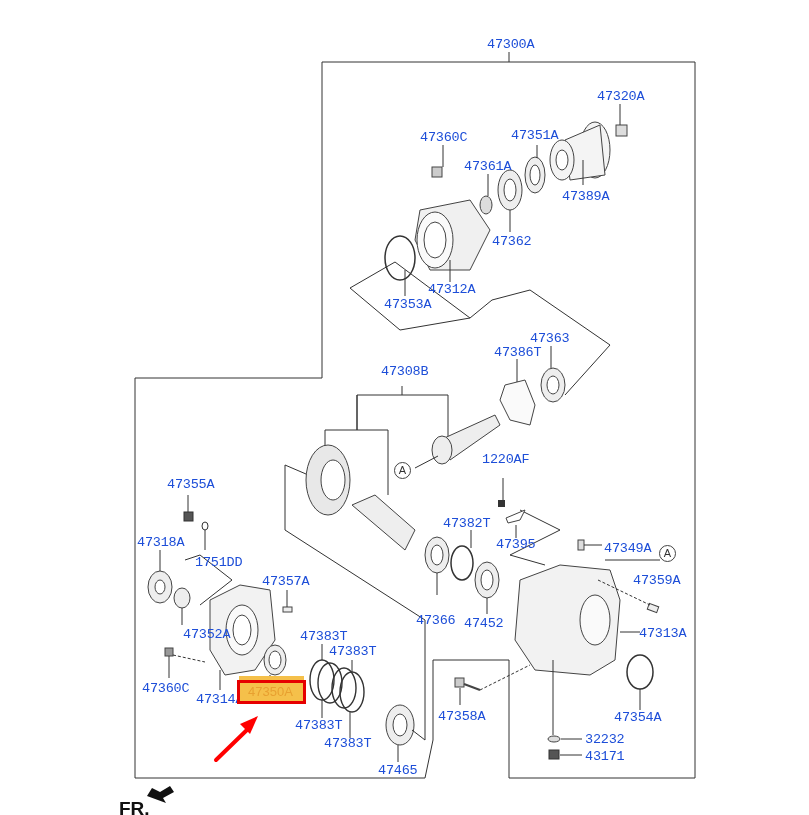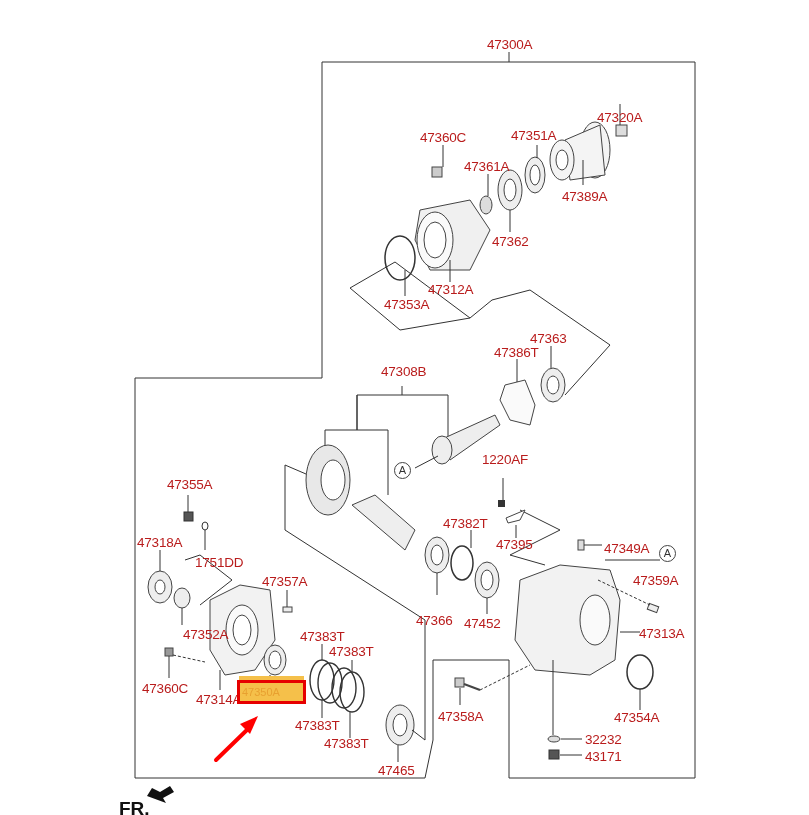--- a/index.html
+++ b/index.html
@@ -1,20 +1,20 @@
 <!DOCTYPE html>
 <html><head>
 <meta charset="utf-8">
 <style>
   html, body { margin:0; padding:0; background:#ffffff; }
   body { width:809px; height:815px; position:relative; overflow:hidden; font-family:"Liberation Sans", sans-serif; }
   #diagram { position:absolute; left:0; top:0; width:809px; height:815px; }
-  .lbl { position:absolute; font-family:Liberation Sans, sans-serif; font-size:13.5px; color:#b91c1c; white-space:nowrap; letter-spacing:-0.2px; }
+  .lbl { position:absolute; font-family:Liberation Mono, monospace; font-size:13.5px; color:#1d4ed8; white-space:nowrap; letter-spacing:-0.2px; }
   .hl-box { position:absolute; left:237px; top:680px; width:69px; height:24px; background:#e60000; box-sizing:border-box; padding:3px; }
-  .hl-inner { width:100%; height:100%; background:#f5c04a; color:#e8a030; font-size:11px; line-height:18px; padding-left:2px; box-sizing:border-box; font-family:"Liberation Sans", sans-serif; }
+  .hl-inner { width:100%; height:100%; background:#f5c04a; color:#e8a030; font-size:13px; line-height:18px; padding-left:8px; box-sizing:border-box; font-family:"Liberation Sans", sans-serif; }
   .hl-top { position:absolute; left:239px; top:676px; width:65px; height:5px; background:#f5c04a; }
   .fr { position:absolute; left:119px; top:798px; font-weight:bold; font-size:19px; color:#111; font-family:"Liberation Sans", sans-serif; }
   .circle-a { position:absolute; width:15px; height:15px; border:1px solid #444; border-radius:50%; font-size:11px; text-align:center; line-height:15px; color:#333; background:#fff; font-family:"Liberation Sans", sans-serif; }
 </style>
 </head>
 <body>
 
 <svg id="diagram" viewBox="0 0 809 815" xmlns="http://www.w3.org/2000/svg">
   <g fill="none" stroke="#333" stroke-width="1">
 
@@ -180,21 +180,21 @@
     <polygon points="258,716 240,724 250,734" fill="#ff0000"></polygon>
   </g>
 
   <polygon points="147,796 152,788 160,792 170,786 174,792 163,798 166,803" fill="#111"></polygon>
 </svg>
 
 <div class="circle-a" style="left:394px;top:462px;">A</div>
 <div class="circle-a" style="left:659px;top:545px;">A</div>
 
 <div class="lbl" style="left:487px;top:37px;">47300A</div>
-<div class="lbl" style="left:597px;top:89px;margin-top:21px;">47320A</div>
+<div class="lbl" style="left:597px;top:89px;">47320A</div>
 <div class="lbl" style="left:420px;top:130px;">47360C</div>
 <div class="lbl" style="left:511px;top:128px;">47351A</div>
 <div class="lbl" style="left:464px;top:159px;">47361A</div>
 <div class="lbl" style="left:562px;top:189px;">47389A</div>
 <div class="lbl" style="left:492px;top:234px;">47362</div>
 <div class="lbl" style="left:428px;top:282px;">47312A</div>
 <div class="lbl" style="left:384px;top:297px;">47353A</div>
 <div class="lbl" style="left:530px;top:331px;">47363</div>
 <div class="lbl" style="left:494px;top:345px;">47386T</div>
 <div class="lbl" style="left:381px;top:364px;">47308B</div>

